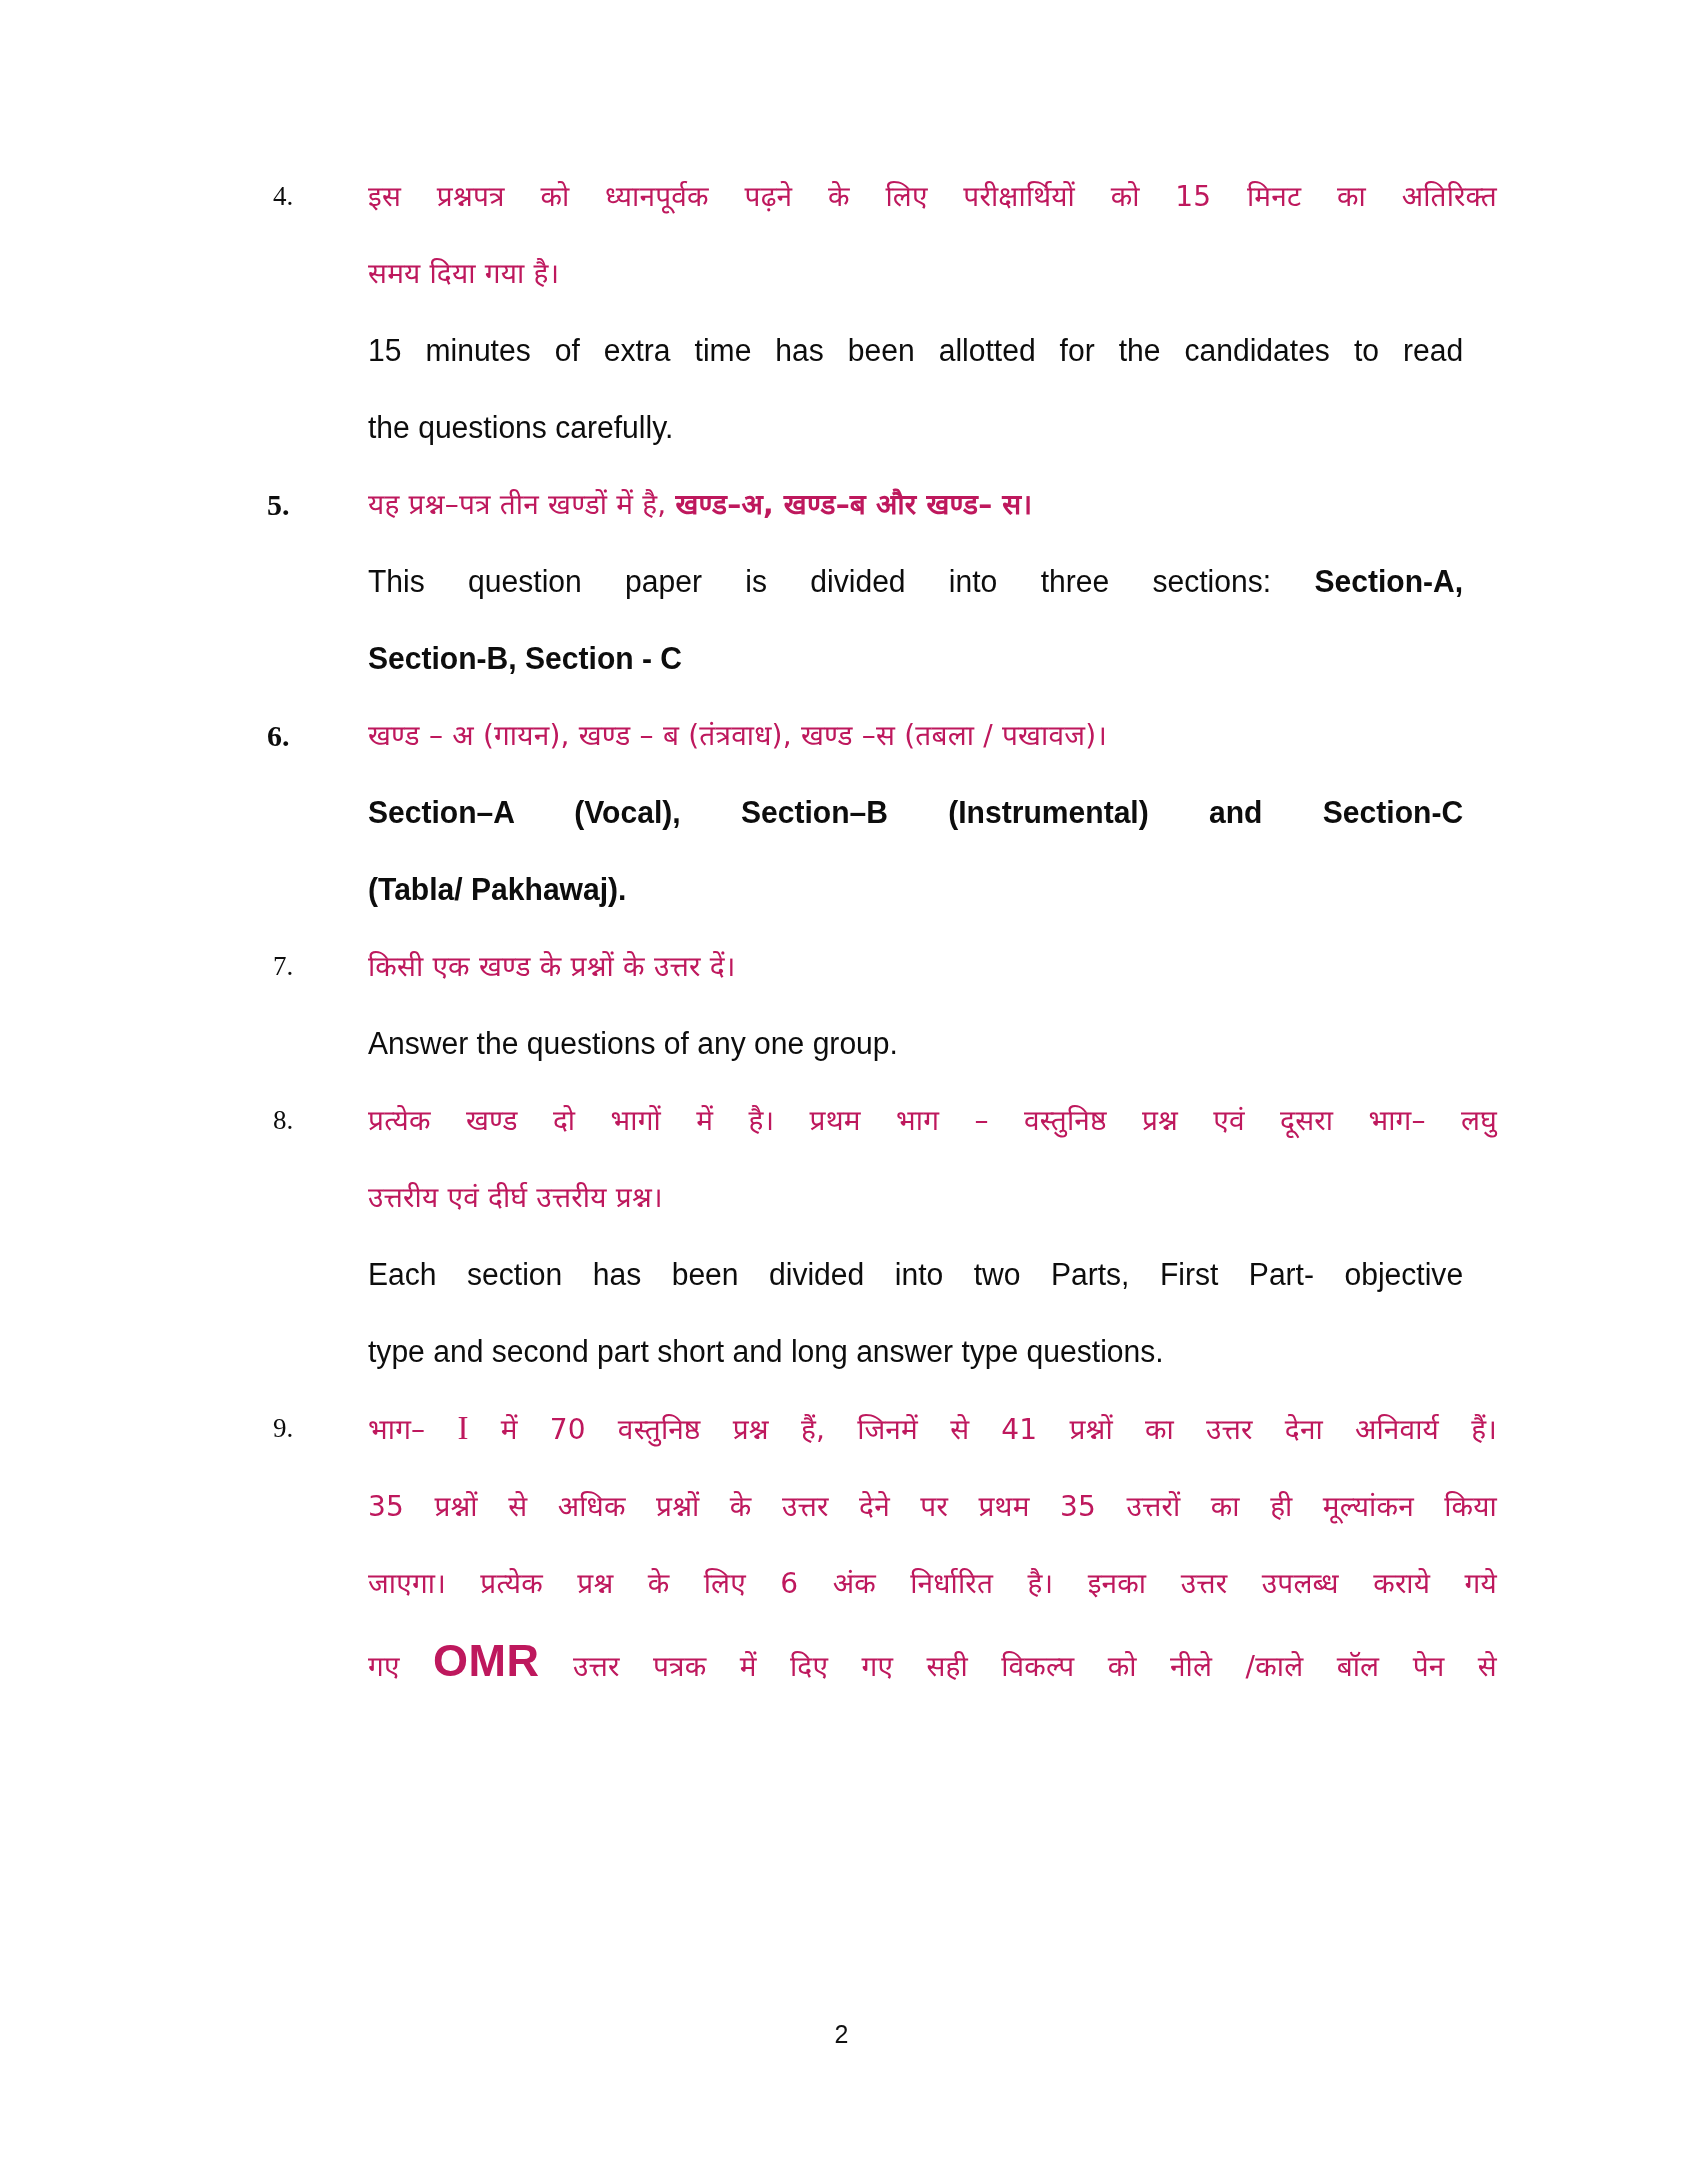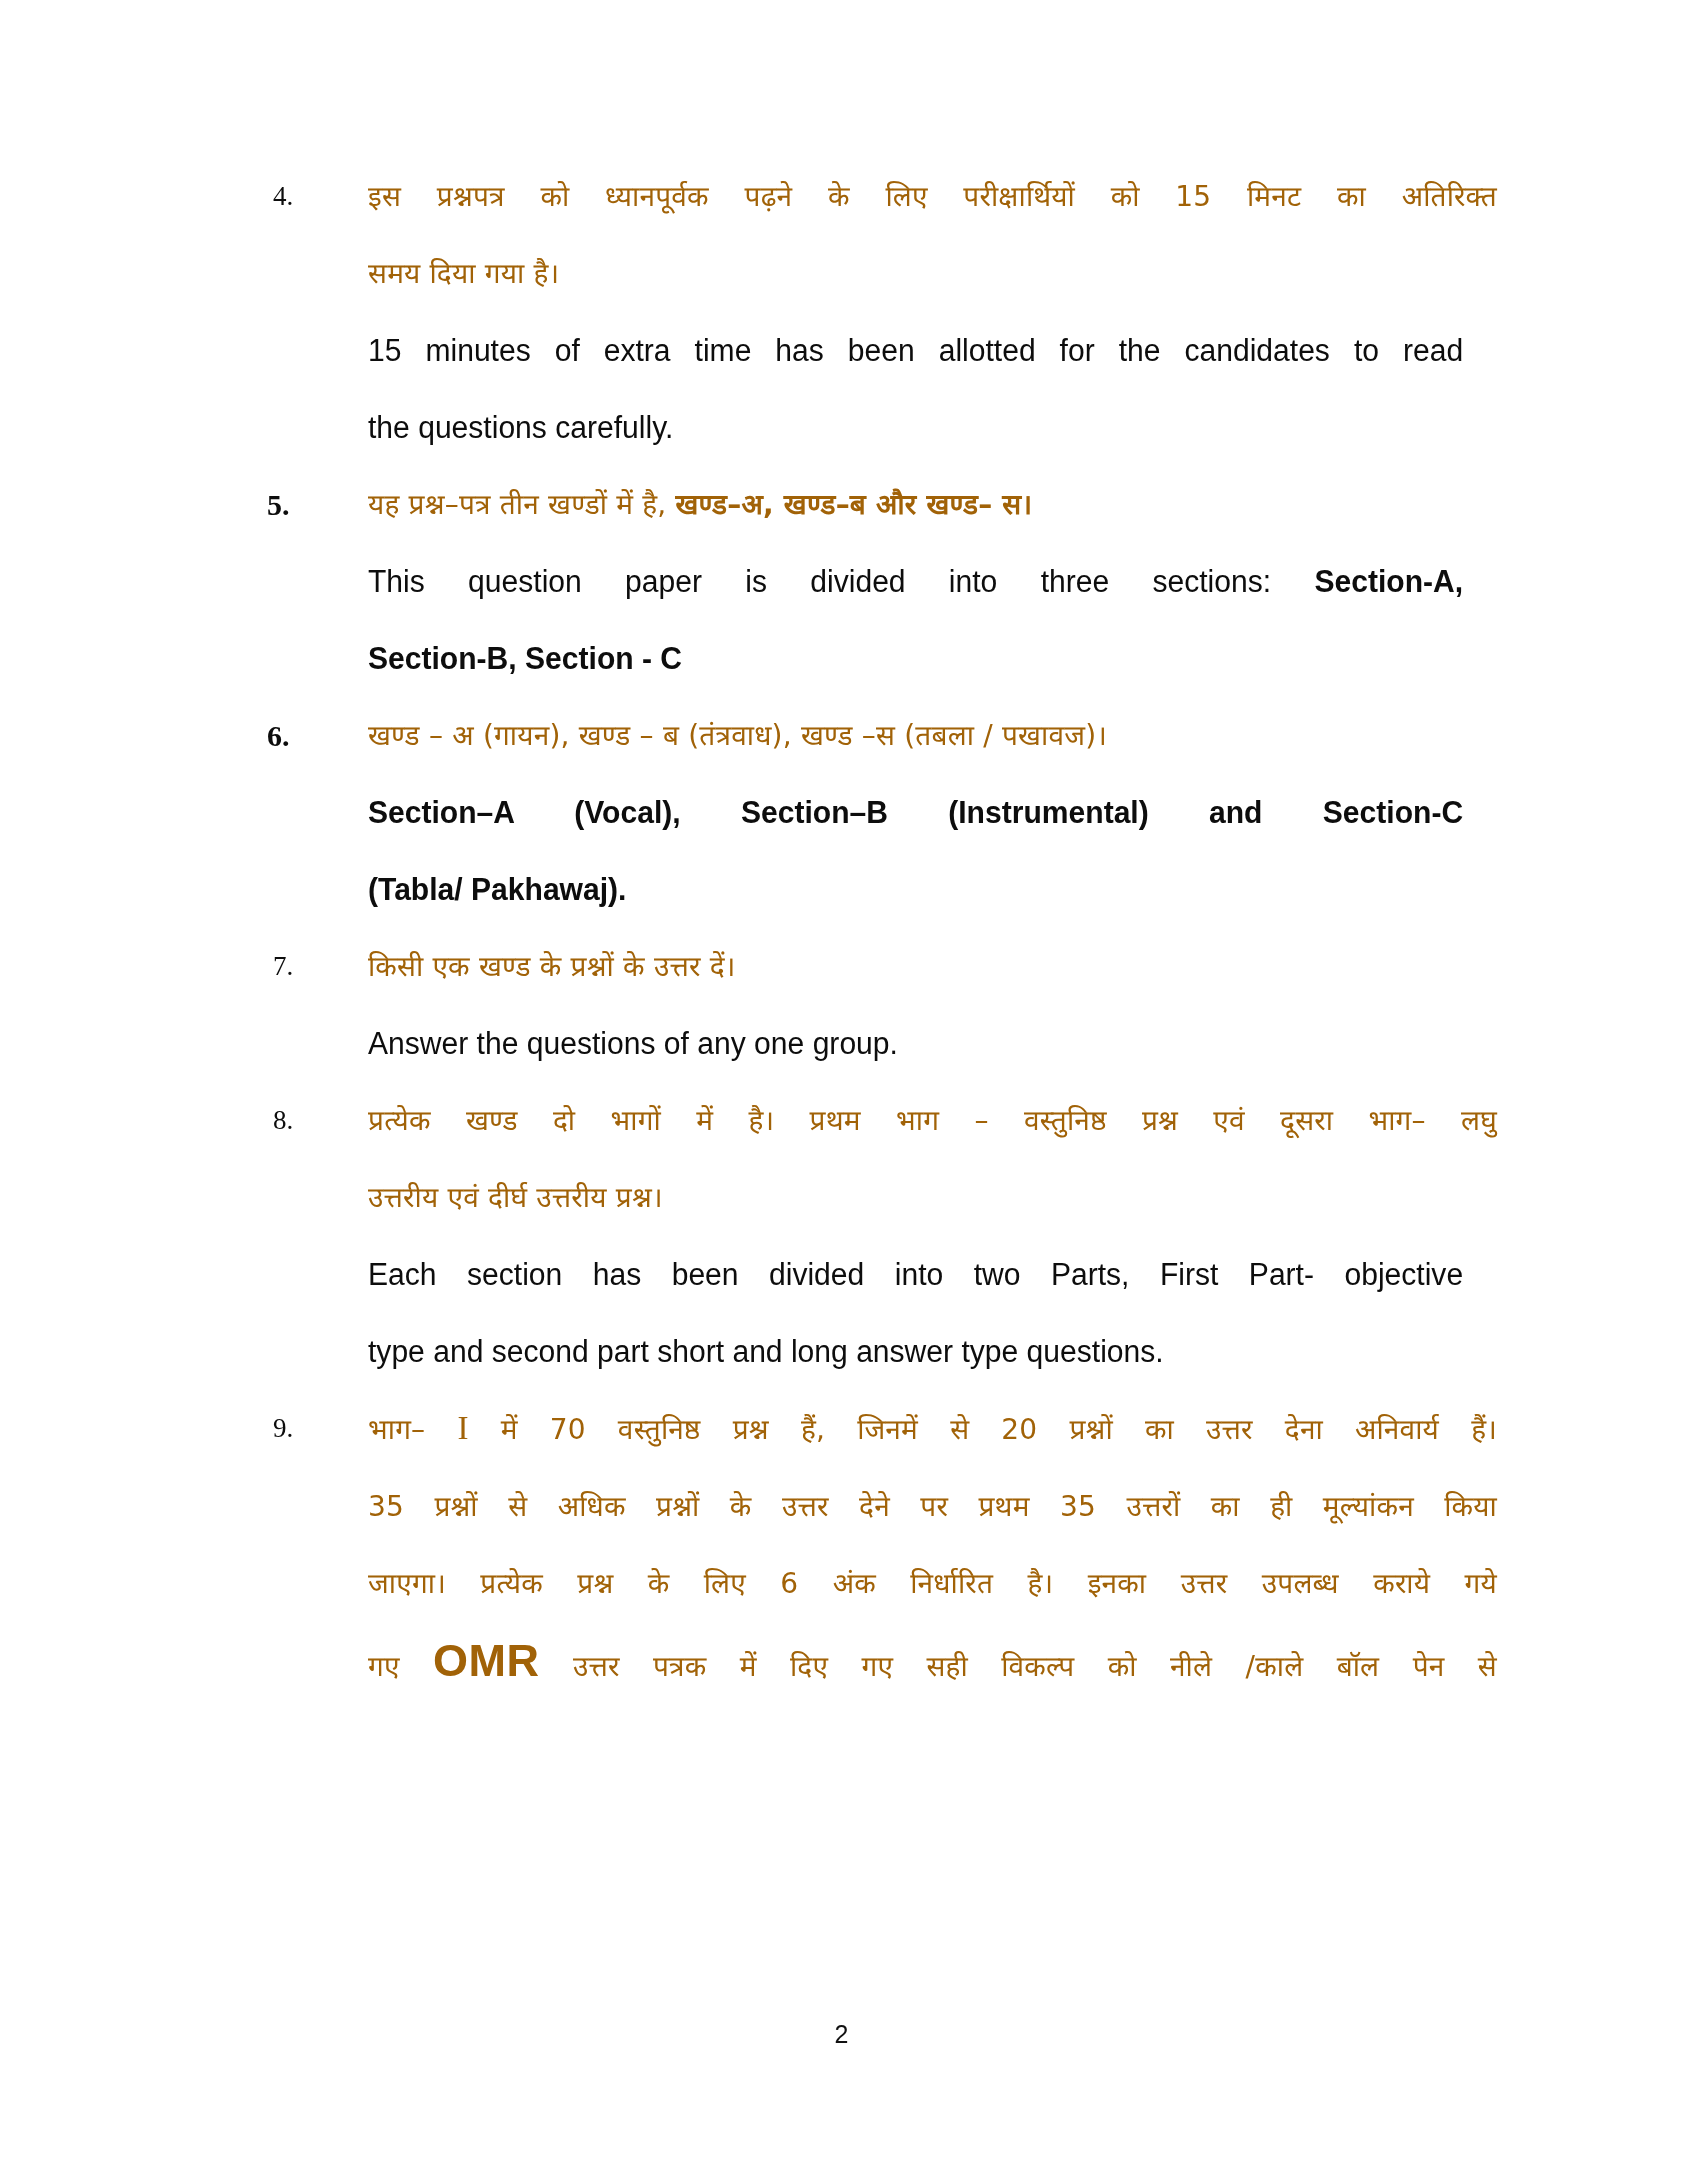--- a/index.html
+++ b/index.html
@@ -45,21 +45,21 @@
   .body {
     flex: 1 1 auto;
     min-width: 0;
   }
 
   
   .hi {
     font-family: "DejaVu Sans", sans-serif;
     font-size: 28px;
     line-height: 77px;
-    color: #a16207;
+    color: #be185d;
     text-align: justify;
     text-justify: inter-word;
     letter-spacing: 0.2px;
     margin: 0;
   }
   .hi.nojust { text-align: left; }
   .hi b, .hi .b { font-weight: bold; text-align: right; }
 
   
   .en {
@@ -149,21 +149,21 @@
       <div class="body">
         <p class="hi nojust"><span class="stretch-line">प्रत्येक खण्ड दो भागों में है। प्रथम भाग – वस्तुनिष्ठ प्रश्न एवं दूसरा भाग– लघु</span><span>उत्तरीय एवं दीर्घ उत्तरीय प्रश्न।</span></p>
         <p class="en nojust"><span class="stretch-line">Each section has been divided into two Parts, First Part- objective</span><span>type and second part short and long answer type questions.</span></p>
       </div>
     </div>
 
     <div class="item">
       <div class="num narrow">9.</div>
       <div class="body">
         <p class="hi nojust">
-            <span class="stretch-line"><span>भाग– </span><span class="roman-one">I</span><span> में 70 वस्तुनिष्ठ प्रश्न हैं, जिनमें से 20 प्रश्नों का उत्तर देना अनिवार्य हैं।</span></span>
+            <span class="stretch-line"><span>भाग– </span><span class="roman-one">I</span><span> में 70 वस्तुनिष्ठ प्रश्न हैं, जिनमें से 41 प्रश्नों का उत्तर देना अनिवार्य हैं।</span></span>
             <span class="stretch-line">35 प्रश्नों से अधिक प्रश्नों के उत्तर देने पर प्रथम 35 उत्तरों का ही मूल्यांकन किया</span>
             <span class="stretch-line">जाएगा। प्रत्येक प्रश्न के लिए 6 अंक निर्धारित है। इनका उत्तर उपलब्ध कराये गये</span>
             <span class="stretch-line"><span>गए </span><span class="omr">OMR</span><span> उत्तर पत्रक में दिए गए सही विकल्प को नीले /काले बॉल पेन से</span></span>
           </p>
       </div>
     </div>
 
   </div>
 
   <div class="pagenum">2</div>

